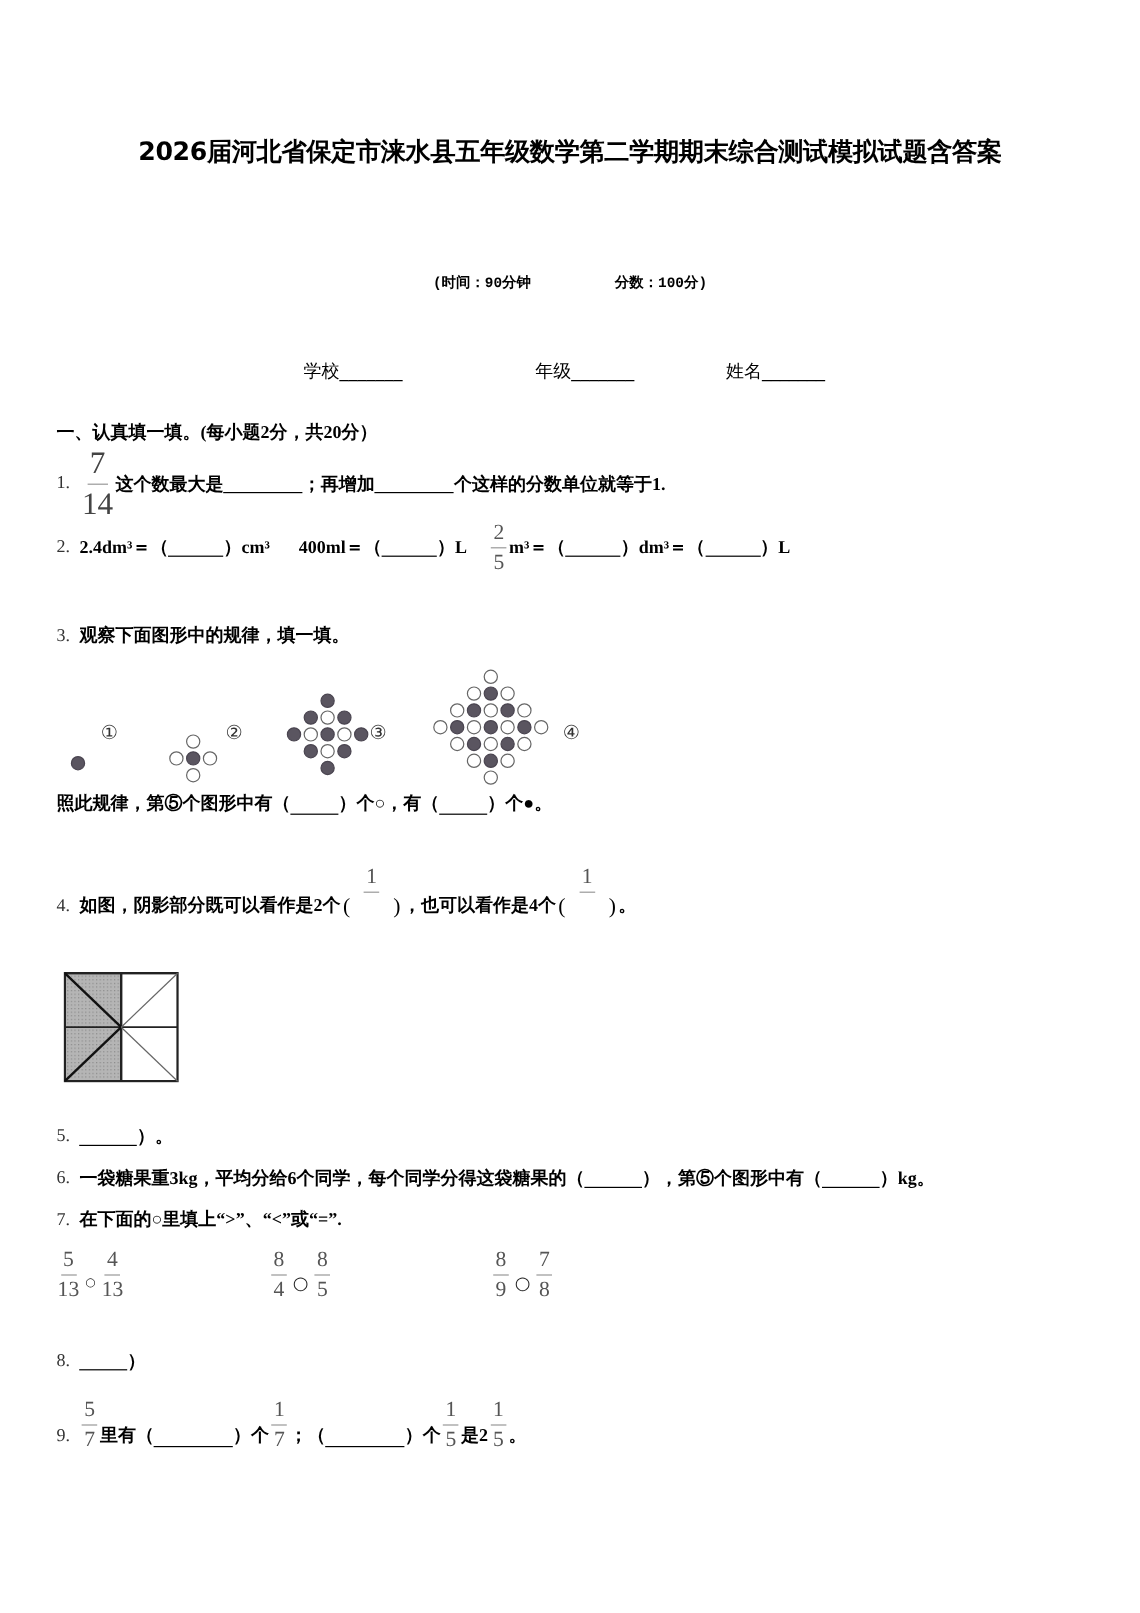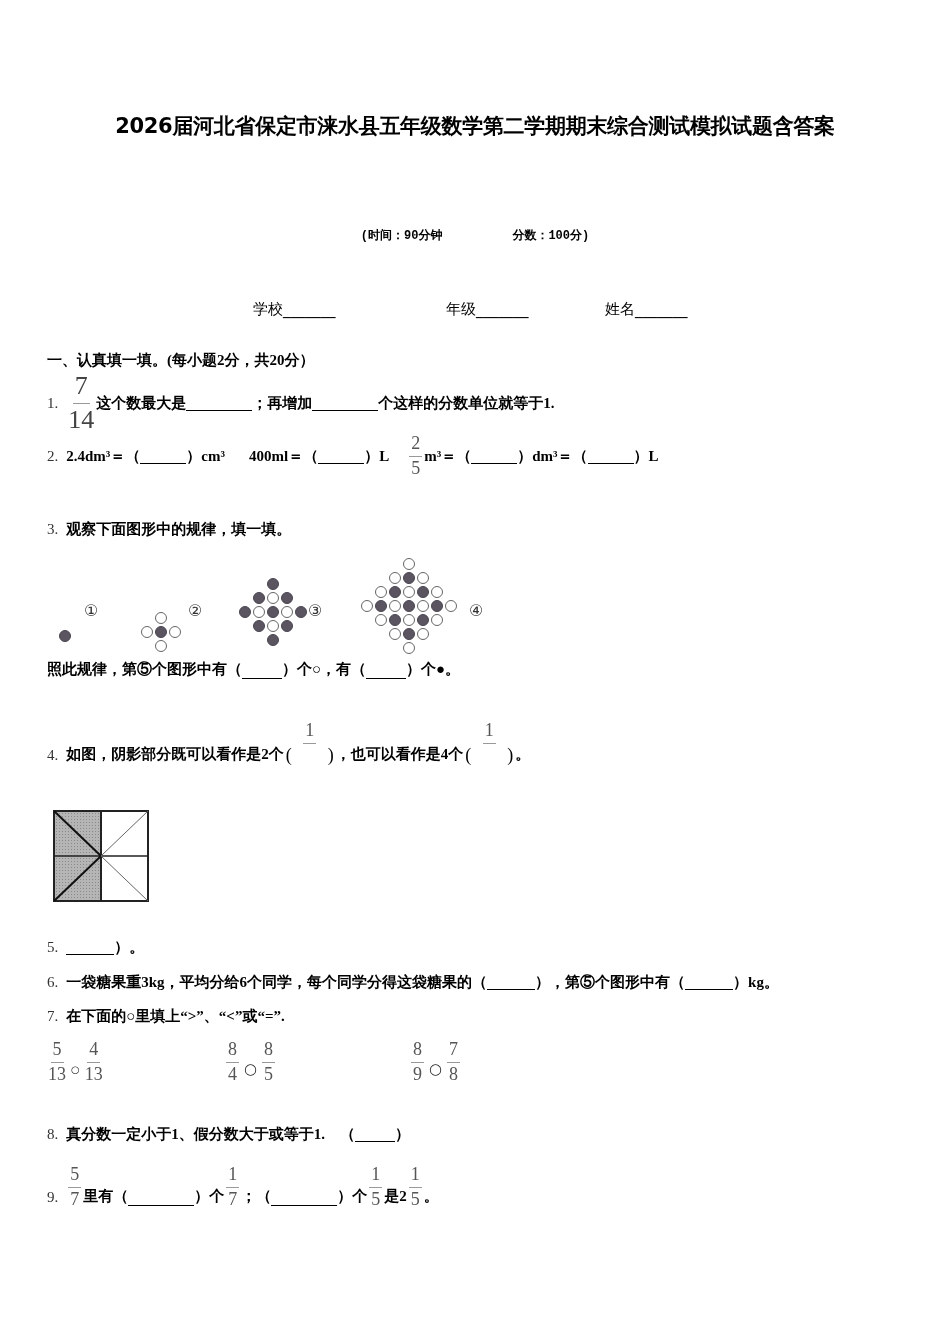--- a/index.html
+++ b/index.html
@@ -229,21 +229,20 @@
     </span>
   <span class="op" style="font-size:15px;">○</span>
   <span class="frac med">
       <span class="n">7</span>
       <span class="d">8</span>
     </span>
 </div>
 
 <div class="line" style="top:1125px; left:47px; display:flex; align-items:center;">
   <span class="num">8.</span>
-  <span>真分数一定小于1、假分数大于或等于1.　（</span>
   <span class="blank" style="width:40px;"></span>
   <span>）</span>
 </div>
 
 <div class="line" style="top:1160px; left:47px; display:flex; align-items:flex-end; height:46px;">
   <span class="num">9.</span>
   <span class="frac med" style="margin-bottom:-4px;">
       <span class="n">5</span>
       <span class="d">7</span>
     </span>

